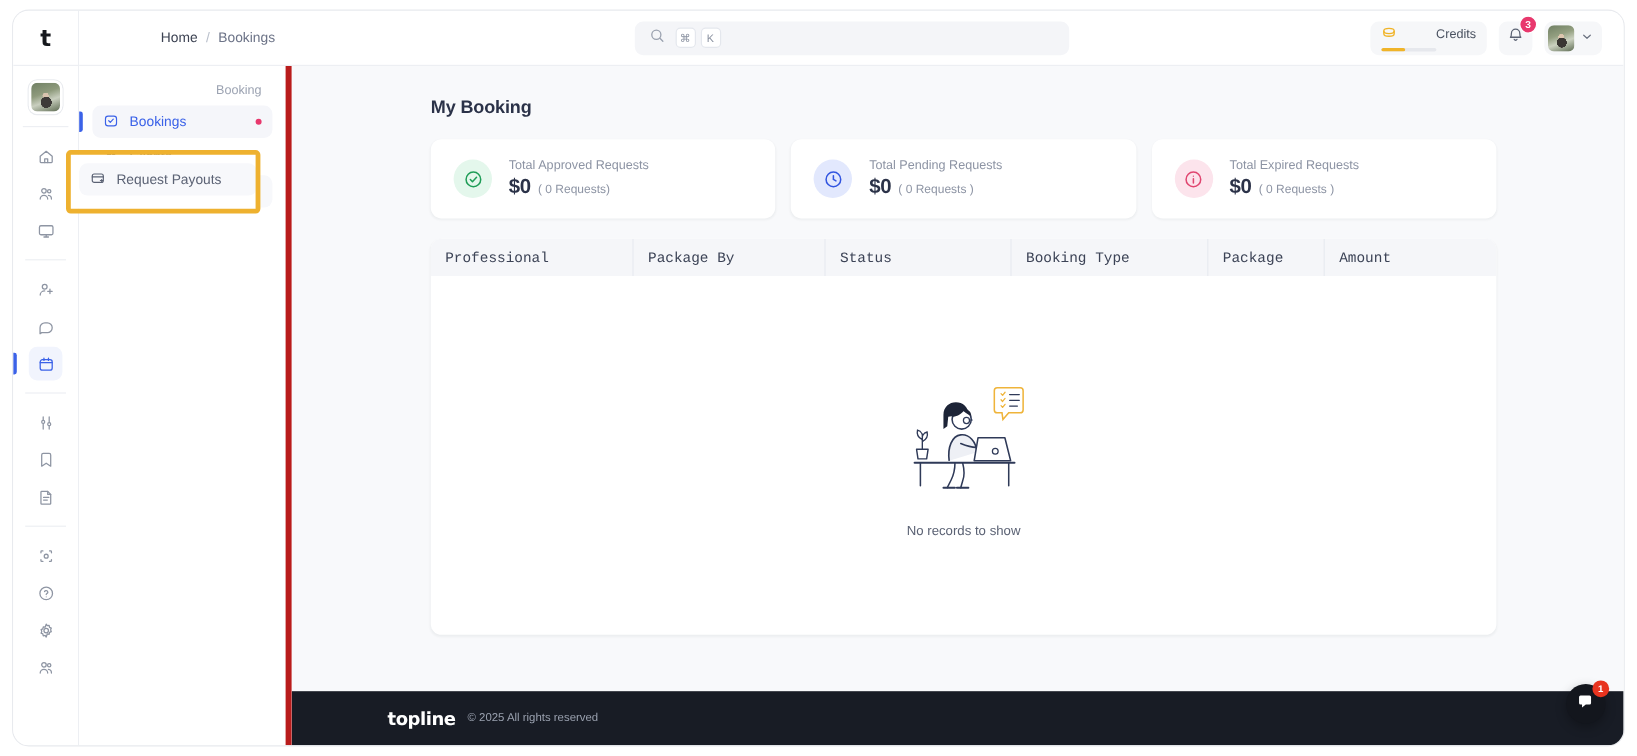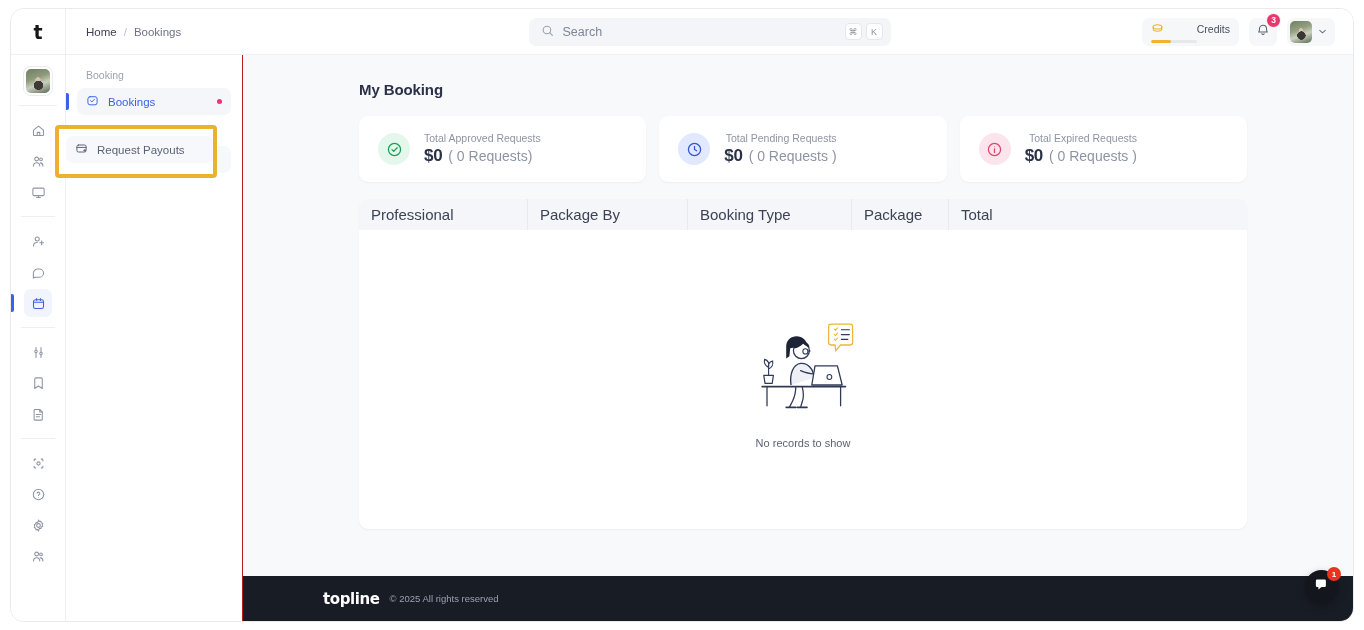--- a/index.html
+++ b/index.html
@@ -99,20 +99,21 @@
     background: #ffffff;
     border-bottom: 1px solid #edeff3;
     display: flex;
     align-items: center;
     padding: 0 18px 0 20px;
     position: relative;
   }
   .breadcrumb {
     display: flex; align-items: flex-end; gap: 7px;
     font-size: 11.5px;
+    margin-left: 48px;
   }
   .crumb { color: #3c4252; }
   .crumb.sep { color: #b9bfcb; }
   .crumb.current { color: #6d7488; }
 
   .search-wrap {
     position: absolute;
     left: 50%;
     transform: translateX(-50%);
     width: 362px;
@@ -203,23 +204,24 @@
   }
 
   
   .body-row { flex: 1; display: flex; min-height: 0; }
 
   
   .nav-sidebar {
     width: 177px;
     flex: 0 0 177px;
     background: #ffffff;
-    border-right: 1px solid #b91c1c;
+    border-right: 5px solid #b91c1c;
     padding: 14px 11px 0 11px;
     position: relative;
+    text-align: right;
   }
   .nav-section-title {
     font-size: 10.5px;
     color: #9ca3b2;
     padding: 0 9px 7px 9px;
   }
   .nav-item {
     height: 27px;
     display: flex; align-items: center; gap: 9px;
     padding: 0 9px;
@@ -317,45 +319,45 @@
     border-radius: 50%;
     display: flex; align-items: center; justify-content: center;
     flex: 0 0 auto;
   }
   .stat-icon.green { background: #e4f7ec; color: #1f9d57; }
   .stat-icon.blue  { background: #e2e8fd; color: #3255e0; }
   .stat-icon.pink  { background: #fce4ec; color: #e04670; }
   .stat-label { font-size: 10.5px; color: #8d94a4; margin-bottom: 2px; }
   .stat-amount-row { display: flex; align-items: baseline; gap: 6px; }
   .stat-amount { font-size: 17px; font-weight: 700; color: #2b3248; letter-spacing: -0.3px; }
-  .stat-sub { font-size: 14px; color: #8d94a4; }
+  .stat-sub { font-size: 10px; color: #8d94a4; }
 
   
   .table-card {
     background: #ffffff;
     border-radius: 9px;
     overflow: hidden;
     box-shadow: 0 1px 2px rgba(26,32,48,.05);
     height: 330px;
     display: flex;
     flex-direction: column;
   }
   .thead {
     display: flex;
     height: 31px;
     background: #f5f6f9;
     align-items: center;
   }
   .th {
-    font-size: 15px;
+    font-size: 12px;
     color: #3c4356;
     padding: 0 12px;
     border-right: 1px solid #e8eaf0;
     height: 31px;
-    display: flex; align-items: center;
+    display: flex; align-items: center; font-family: Liberation Mono, monospace;
   }
   .th:last-child { border-right: none; }
   .tbody {
     flex: 1;
     display: flex; flex-direction: column;
     align-items: center; justify-content: center;
     gap: 4px;
   }
   .empty-text { font-size: 11px; color: #5b6274; margin-top: 18px; }
 
@@ -517,21 +519,20 @@
         <span class="crumb current">Bookings</span>
       </div>
 
       <div class="search-wrap">
         <span>
           <svg width="13" height="13" viewBox="0 0 24 24" fill="none" stroke="currentColor" stroke-width="2" stroke-linecap="round">
               <circle cx="11" cy="11" r="7"></circle>
               <path d="M16.5 16.5 21 21"></path>
             </svg>
         </span>
-        <input class="search-input" type="text" placeholder="Search" style="">
         <div class="kbd-group">
           <span class="kbd">⌘</span>
           <span class="kbd">K</span>
         </div>
       </div>
 
       <div class="topbar-right">
         <div class="credits-btn">
           <div class="credits-row">
             <span>
@@ -676,23 +677,24 @@
                   <span class="stat-sub">( 0 Requests )</span>
                 </div>
               </div>
             </div>
           </div>
 
           <div class="table-card">
             <div class="thead">
               <div class="th" style="width:169px">Professional</div>
               <div class="th" style="width:160px">Package By</div>
+              <div class="th" style="width:155px">Status</div>
               <div class="th" style="width:164px">Booking Type</div>
               <div class="th" style="width:97px">Package</div>
-              <div class="th" style="flex:1">Total</div>
+              <div class="th" style="flex:1">Amount</div>
             </div>
 
             <div class="tbody">
               <span>
                 <svg width="104" height="100" viewBox="0 0 130 120" fill="none">
 
                   <path d="M100 14h24a3 3 0 0 1 3 3v20a3 3 0 0 1-3 3h-12l-6 7-1-7h-5a3 3 0 0 1-3-3V17a3 3 0 0 1 3-3z" stroke="#efb43a" stroke-width="1.6" fill="#fff"></path>
                   <path d="M113 21h10M113 27h10M113 33h8" stroke="#2f3a58" stroke-width="1.4" stroke-linecap="round"></path>
                   <path d="M104 20l1.6 1.8 2.6-3.2M104 26.4l1.6 1.8 2.6-3.2M104 32.6l1.6 1.8 2.6-3.2" stroke="#efb43a" stroke-width="1.3" stroke-linecap="round" stroke-linejoin="round"></path>
 

